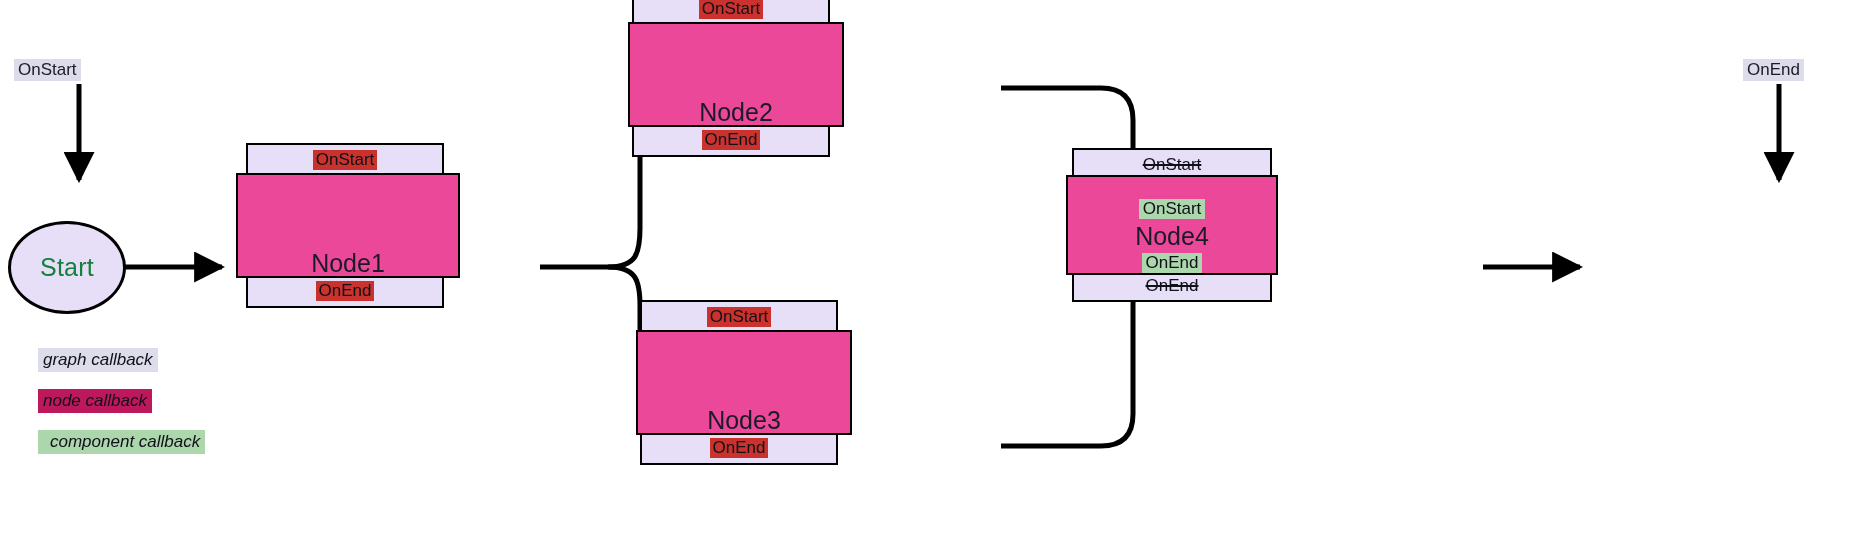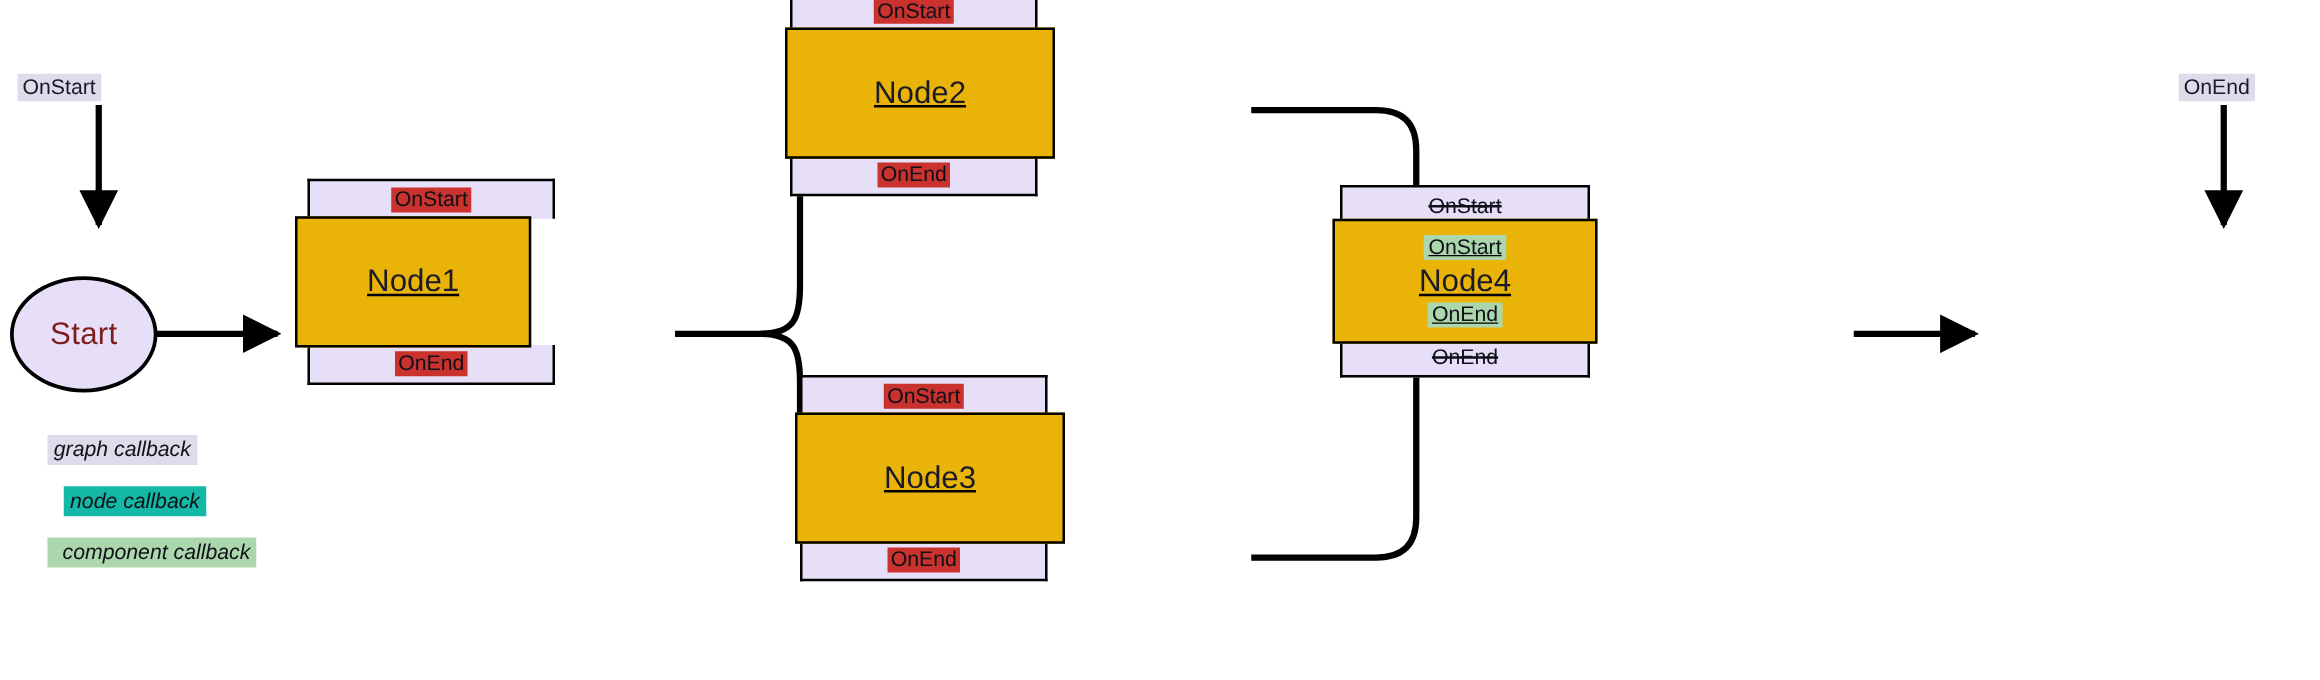--- a/index.html
+++ b/index.html
@@ -31,21 +31,21 @@
     border: 3.5px solid #000000;
     background: #E7DFF8;
     border-radius: 50%;
     display: flex;
     align-items: center;
     justify-content: center;
     box-sizing: border-box;
   }
   .terminal-label {
     font-size: 25px;
-    color: #7f1d1d;
+    color: #15803d;
     letter-spacing: .2px;
   }
 
   
   .graph-tag {
     position: absolute;
     font-size: 17px;
     color: #1b1b28;
     background: #DCDCEA;
     padding: 2px 4px 3px 4px;
@@ -76,28 +76,27 @@
     white-space: nowrap;
   }
   .hl-node { background: #C9322D; }
   .hl-component { background: #ACD6AC; }
   .hl-none { background: transparent; }
   .struck { text-decoration: line-through; text-decoration-thickness: 1.5px; }
 
   .node-box {
     position: absolute;
     box-sizing: border-box;
-    background: #eab308;
+    background: #ec4899;
     border: 2.5px solid #000000;
     display: flex;
     flex-direction: column;
     align-items: center;
-    justify-content: center;
+    justify-content: flex-end;
     gap: 4px;
-    text-decoration: underline;
   }
   .node-title {
     font-size: 25px;
     color: #1b1b28;
     line-height: 1.05;
     white-space: nowrap;
   }
   .inner-tag {
     font-size: 17px;
     color: #101018;
@@ -117,21 +116,21 @@
   }
   .legend-row { display: flex; font-style: italic; }
   .legend-chip {
     font-size: 17px;
     color: #101018;
     line-height: 1;
     padding: 3px 5px 4px 5px;
     white-space: nowrap;
   }
   .lg-graph { background: #DCDCEA; }
-  .lg-node { background: #14b8a6; margin-left: 13px; }
+  .lg-node { background: #be185d; }
   .lg-component { background: #ACD6AC; padding-left: 12px; }
 </style>
 </head>
 <body>
 
 <div id="stage">
 
   <svg id="edges" viewBox="0 0 1856 544" xmlns="http://www.w3.org/2000/svg">
     <defs>
       <marker id="arrow" viewBox="0 0 10 10" refX="9" refY="5" markerWidth="6.2" markerHeight="6.2" orient="auto-start-reverse">
@@ -169,21 +168,21 @@
   </div>
 
 
   <div class="node-group" style="left:246px; top:143px; width:212px; height:165px;">
     <div class="band band-top" style="left:0px; top:0px; width:198px; height:32px;">
       <span class="band-text hl-node">OnStart</span>
     </div>
     <div class="band band-bottom" style="left:0px; top:133px; width:198px; height:32px;">
       <span class="band-text hl-node">OnEnd</span>
     </div>
-    <div class="node-box" style="left:-10px; top:30px; width:189px; height:105px;">
+    <div class="node-box" style="left:-10px; top:30px; width:224px; height:105px;">
       <span class="node-title">Node1</span>
     </div>
   </div>
 
   <div class="node-group" style="left:632px; top:-8px; width:212px; height:165px;">
     <div class="band band-top" style="left:0px; top:0px; width:198px; height:32px;">
       <span class="band-text hl-node">OnStart</span>
     </div>
     <div class="band band-bottom" style="left:0px; top:133px; width:198px; height:32px;">
       <span class="band-text hl-node">OnEnd</span>

